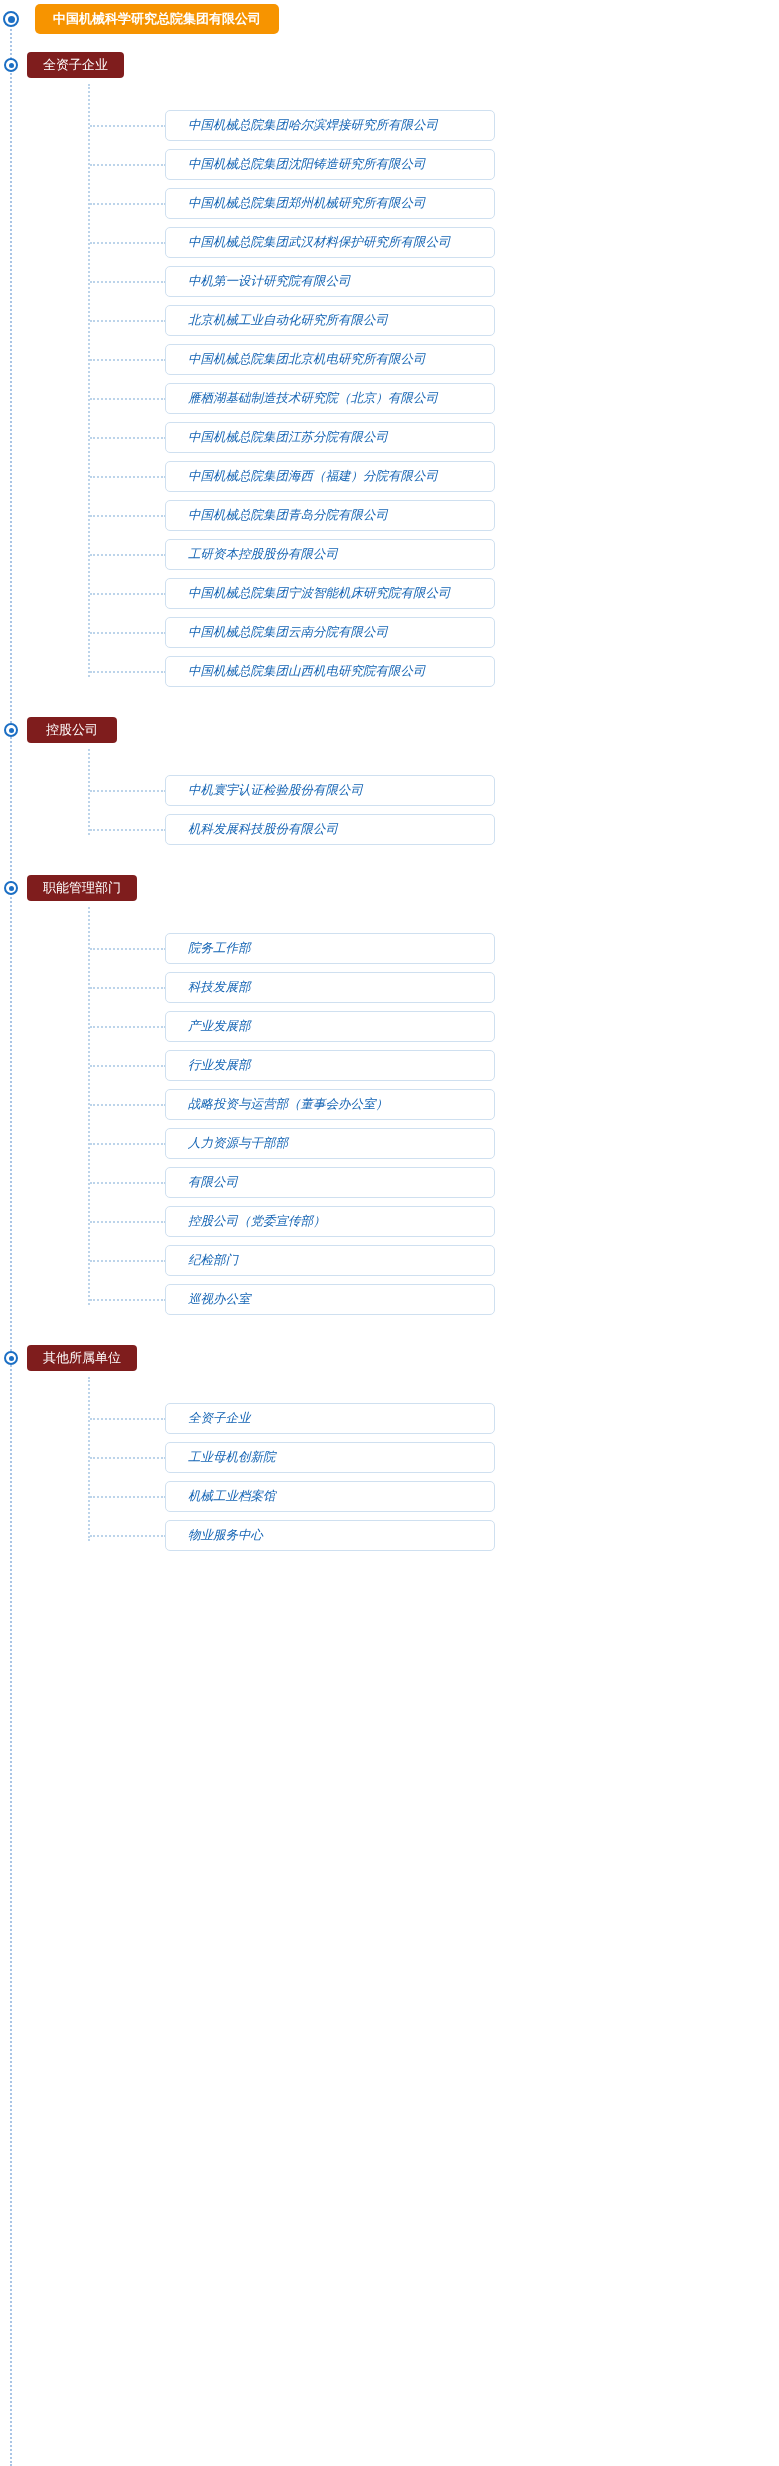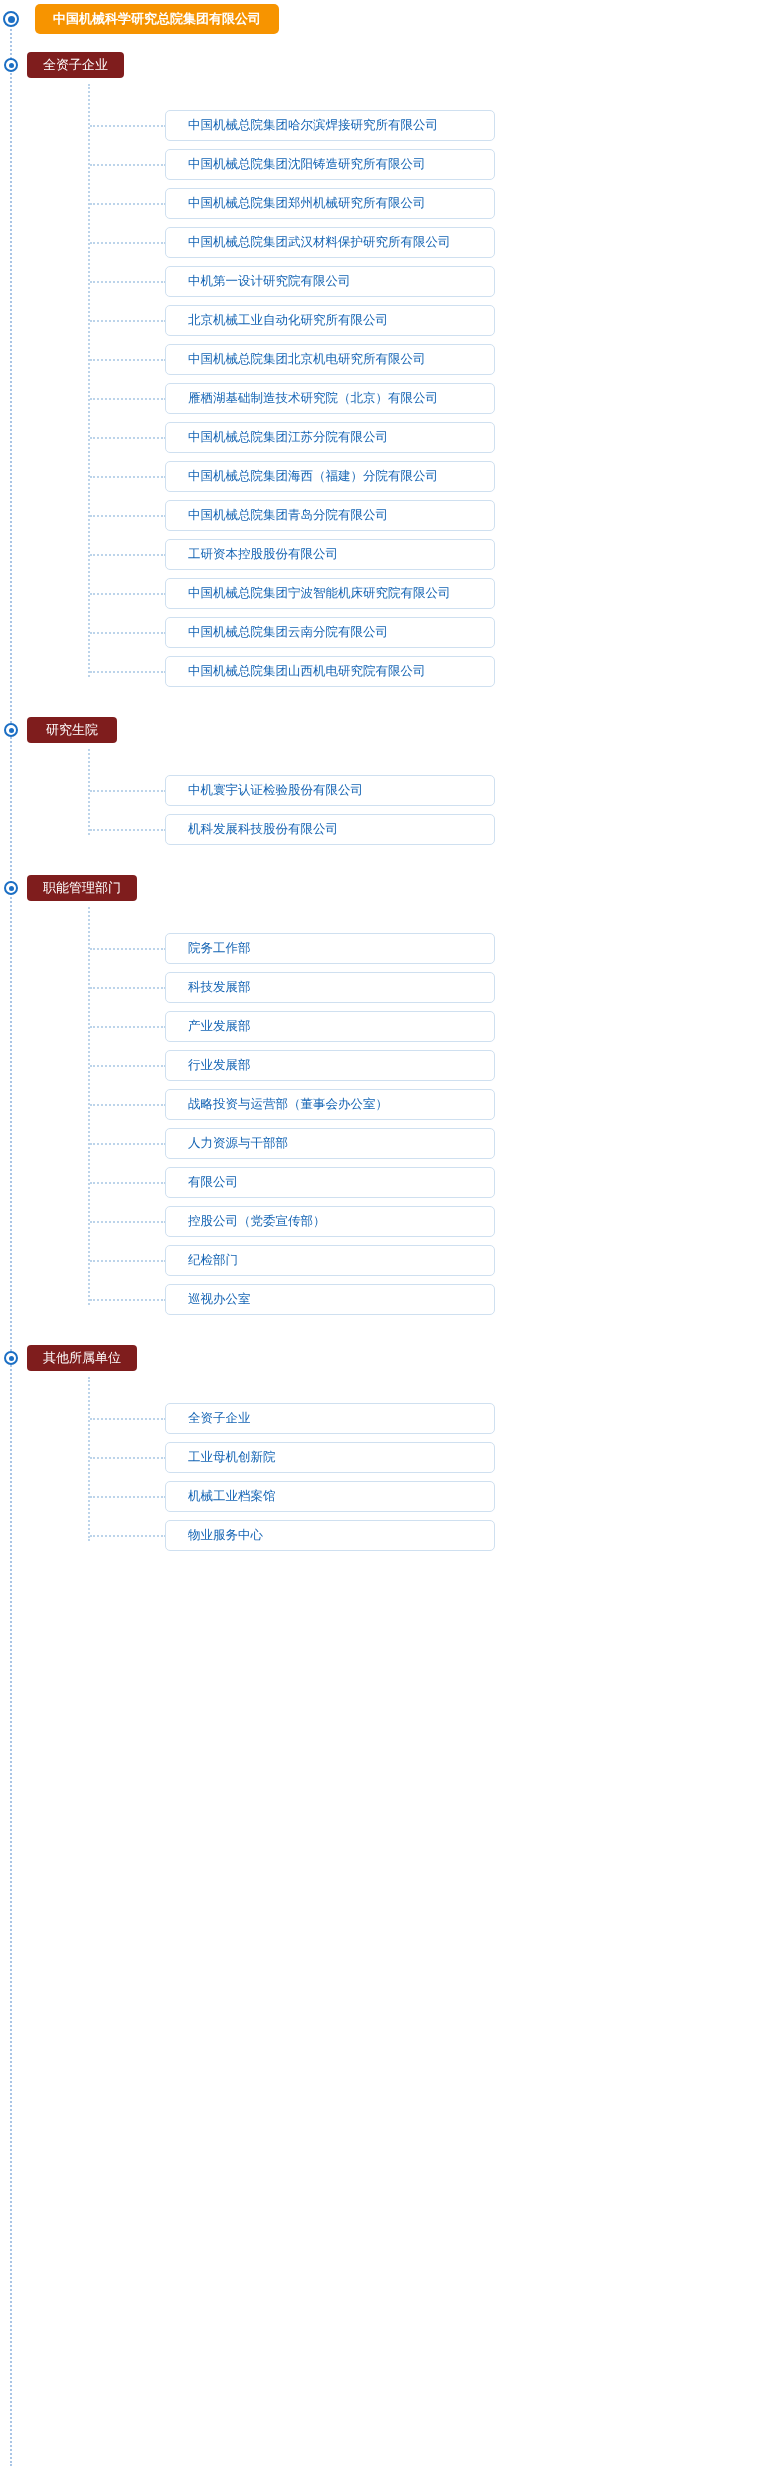--- a/index.html
+++ b/index.html
@@ -103,20 +103,21 @@
     border-radius:4px;
     text-align:center;
     white-space:nowrap;
     box-sizing:border-box;
   }
 
   
   .children{
     position:relative;
     padding-bottom:4px;
+    font-style:italic;
   }
   .children::before{      
     content:"";
     position:absolute;
     left:88px;
     top:-22px;
     bottom:18px;
     border-left:2px dotted #bcd4ea;
   }
   .child{
@@ -212,21 +213,21 @@
           </div>
           <div class="child">
             <div class="child-box">中国机械总院集团山西机电研究院有限公司</div>
           </div>
         </div>
         <div class="gap-md"></div>
       </div>
       <div class="section">
         <div class="section-head">
           <span class="marker" style="top: 6px;"></span>
-          <div class="sec-title">研究生院</div>
+          <div class="sec-title">控股公司</div>
         </div>
         <div class="children">
           <div class="child">
             <div class="child-box">中机寰宇认证检验股份有限公司</div>
           </div>
           <div class="child">
             <div class="child-box">机科发展科技股份有限公司</div>
           </div>
         </div>
         <div class="gap-md"></div>

